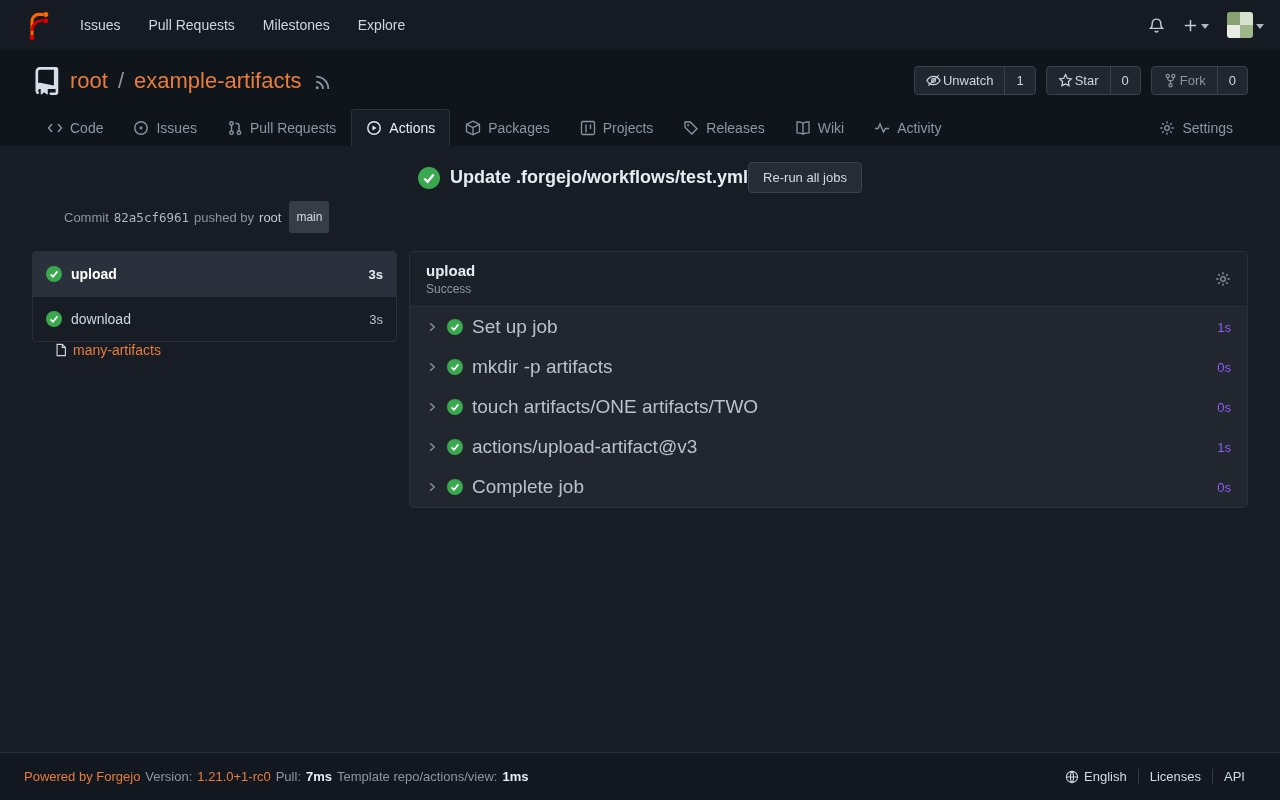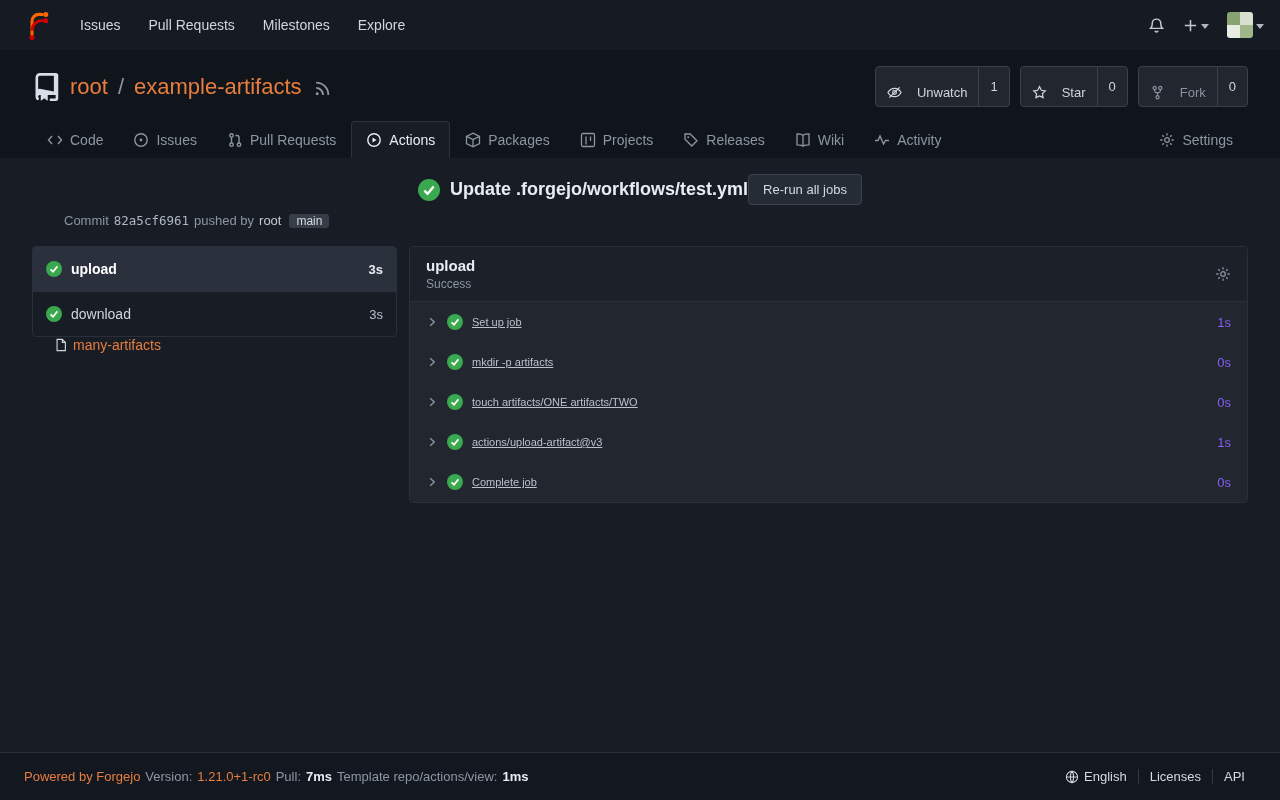--- a/index.html
+++ b/index.html
@@ -42,38 +42,38 @@
 
   
   .band{background:var(--bg-band);padding:16px 32px 0;flex-shrink:0;}
   .repo-title-row{display:flex;align-items:center;gap:10px;}
   .repo-owner,.repo-name{color:var(--accent);font-size:22px;}
   .repo-name{font-weight:500;}
   .repo-sep{color:var(--text-dim);font-size:22px;}
   .rss{color:#8c96a1;margin-left:2px;margin-top:4px;}
   .repo-actions{margin-left:auto;display:flex;gap:10px;}
   .btn-group{display:flex;align-items:stretch;background:var(--bg-btn);border:1px solid #3a414d;border-radius:4px;overflow:hidden;font-size:13px;color:#cfd6de;cursor:pointer;}
-  .btn-main{display:flex;align-items:flex-end;gap:15px;padding:6px 11px;margin-top:12px;}
+  .btn-main{display:flex;align-items:flex-end;gap:2px;padding:6px 11px;}
   .btn-count{display:flex;align-items:center;padding:6px 11px;border-left:1px solid #3a414d;}
   .btn-group.disabled .btn-main{color:#8b939e;}
   .tabs{display:flex;align-items:flex-end;margin-top:14px;}
   .tab{display:flex;align-items:center;gap:7px;padding:10px 14px;color:var(--text-dim);font-size:14px;border:1px solid transparent;border-bottom:none;border-radius:4px 4px 0 0;cursor:pointer;}
   .tab.active{background:var(--bg-content);border-color:var(--border);color:#e8edf3;font-weight:500;}
   .tab-settings{margin-left:auto;}
 
   
   main{flex:1;padding:16px 32px;overflow:hidden;}
   .run-header{display:flex;align-items:center;justify-content:center;}
   .run-title{display:flex;align-items:center;gap:10px;}
   .run-title h1{font-size:18px;font-weight:700;color:#e8edf3;}
   .btn{background:#262c36;border:1px solid #3c434e;border-radius:4px;padding:7px 14px;font-size:13px;color:#d3dae2;cursor:pointer;font-family:inherit;}
   .commit-line{margin:8px 0 0 32px;font-size:13px;color:var(--text-dim);display:flex;align-items:center;gap:5px;}
   .commit-sha{font-family:"DejaVu Sans Mono",monospace;color:#aeb6c0;font-size:12.5px;}
   .commit-author{color:#c3cad3;}
-  .badge{background:#363d47;color:#d3dae2;padding:0 7px;border-radius:3px;font-size:12px;margin-left:3px;}
+  .badge{background:#363d47;color:#d3dae2;padding:9px 7px;border-radius:3px;font-size:12px;margin-left:3px;}
 
   .run-body{display:flex;gap:12px;margin-top:18px;align-items:flex-start;}
   .left-col{width:365px;flex-shrink:0;}
   .job-list{border:1px solid var(--border-soft);border-radius:4px;overflow:hidden;}
   .job-row{display:flex;align-items:center;gap:9px;padding:14px 13px;font-size:14px;color:#cfd6de;cursor:pointer;border-bottom:1px solid var(--border-soft);}
   .job-row:last-child{border-bottom:none;}
   .job-row.active{background:var(--bg-active);}
   .job-row.active .job-name{font-weight:700;color:#fff;}
   .job-duration{margin-left:auto;font-size:13px;color:#b8c0c9;}
   .job-row.active .job-duration{font-weight:700;color:#e8edf3;}
@@ -82,21 +82,21 @@
   .artifact-link{color:var(--accent);}
 
   .panel{flex:1;border:1px solid var(--border-soft);border-radius:4px;overflow:hidden;}
   .panel-header{background:var(--bg-panel-head);padding:10px 16px;display:flex;align-items:center;justify-content:space-between;border-bottom:1px solid var(--border-soft);}
   .panel-title{font-size:15px;font-weight:700;color:#e8edf3;}
   .panel-status{font-size:12px;color:var(--text-dim);margin-top:3px;}
   .panel-gear{color:#8d96a2;cursor:pointer;}
   .steps{background:var(--bg-row);}
   .step-row{display:flex;align-items:center;gap:9px;height:40px;padding:0 16px;cursor:pointer;}
   .step-chevron{color:#8c96a1;}
-  .step-label{font-size:11px;color:var(--text-mid);text-decoration:underline;}
+  .step-label{font-size:19px;color:var(--text-mid);}
   .step-duration{margin-left:auto;font-size:13px;color:#8b5cf6;}
 
   
   footer{height:48px;background:#131820;border-top:1px solid #2b313a;display:flex;align-items:center;justify-content:space-between;padding:0 24px;font-size:13px;flex-shrink:0;}
   .footer-left{display:flex;align-items:center;gap:5px;color:var(--text-dim);}
   .footer-link{color:var(--accent);}
   .footer-strong{color:#e8edf3;font-weight:700;}
   .footer-right{display:flex;align-items:center;}
   .footer-right .f-item{display:flex;align-items:center;gap:5px;color:#d3dae2;padding:0 11px;cursor:pointer;}
   .footer-right .f-item + .f-item{border-left:1px solid #333a44;}

